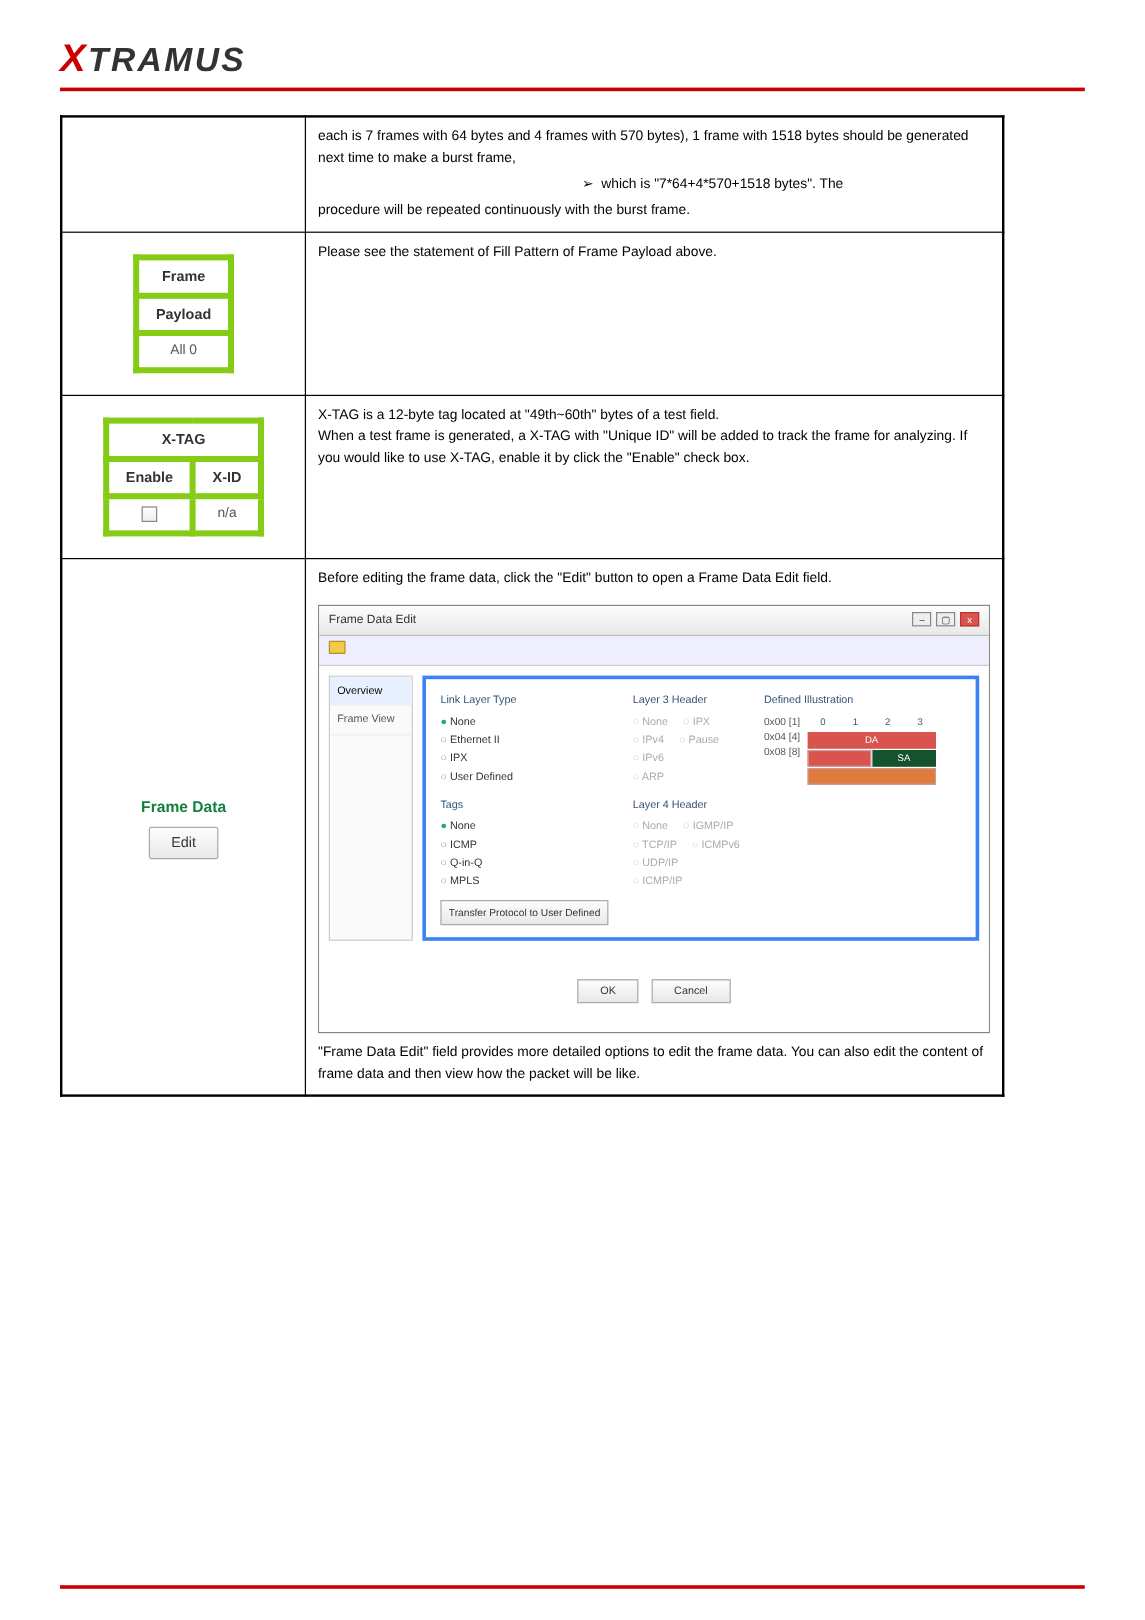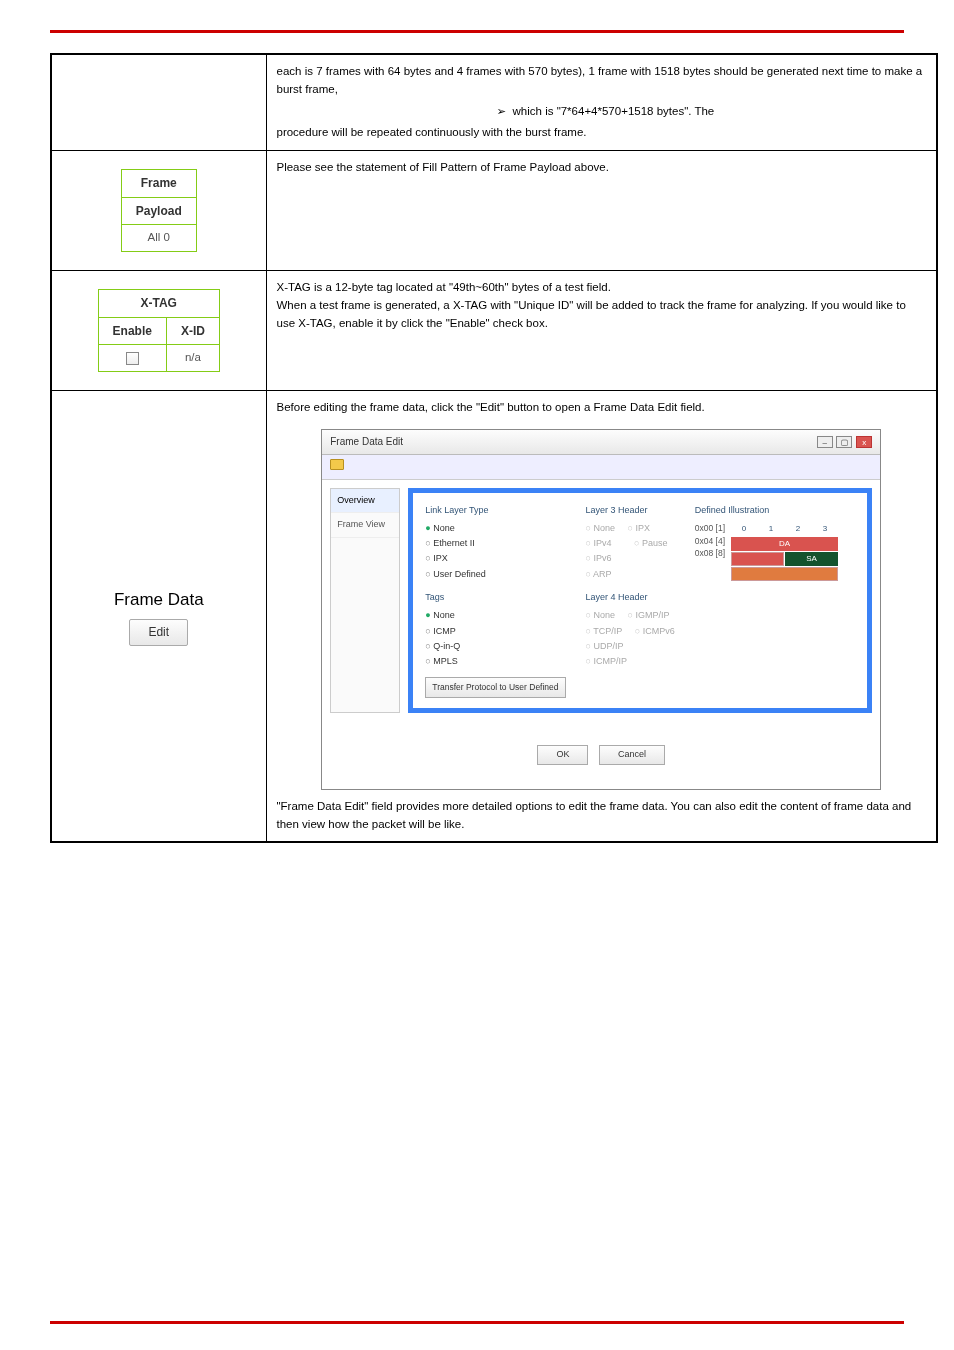--- a/index.html
+++ b/index.html
@@ -21,21 +21,21 @@
     letter-spacing: 2px;
     margin-bottom: 6px;
   }
   .logo .x { color: #c00; font-size: 32px; }
   .red-line {
     height: 3px;
     background: #c00;
     margin-bottom: 20px;
   }
   .outer-table {
-    width: 888px;
+    width: 787px;
     border-collapse: collapse;
     border: 2px solid #000;
   }
   .outer-table td {
     border: 1px solid #000;
     vertical-align: top;
     padding: 8px 10px;
     font-size: 11.5px;
     line-height: 1.55;
     color: #000;
@@ -45,44 +45,44 @@
     text-align: center;
     vertical-align: middle !important;
     padding: 18px 6px !important;
   }
   .mini-table {
     border-collapse: collapse;
     margin: 0 auto;
     font-size: 12px;
   }
   .mini-table th, .mini-table td {
-    border: 1px solid #84cc16;
+    border: 5px solid #84cc16;
     padding: 4px 14px;
     text-align: center;
     background: #fff;
     color: #555;
   }
   .mini-table th {
     font-weight: bold;
     color: #333;
   }
   .btn-like {
     display: inline-block;
     border: 1px solid #aaa;
     background: linear-gradient(#fdfdfd,#e8e8e8);
     padding: 3px 18px;
     font-size: 12px;
     border-radius: 2px;
     margin-top: 6px;
     color: #333;
   }
   .bold-label {
-    font-weight: normal;
-    font-size: 17px;
-    color: #000000;
+    font-weight: bold;
+    font-size: 13px;
+    color: #15803d;
   }
   .dialog-shot {
     border: 1px solid #888;
     background: #f7f7f7;
     width: 560px;
     margin: 12px auto 8px auto;
     font-size: 9px;
     color: #333;
   }
   .titlebar {
@@ -131,21 +131,21 @@
   }
   .sidebar div {
     padding: 5px 6px;
     font-size: 9px;
     border-bottom: 1px solid #eee;
     color: #555;
   }
   .sidebar .sel { background: #e8f0ff; color: #000; }
   .panel {
     flex: 1;
-    border: 5px solid #3b82f6;
+    border: 3px solid #3b82f6;
     padding: 10px 12px;
     display: flex;
     gap: 20px;
   }
   .group {
     font-size: 9px;
     line-height: 1.7;
   }
   .group .gtitle {
     color: #357;
@@ -210,20 +210,23 @@
     width: 13px; height: 13px;
     border: 1px solid #888;
     background: linear-gradient(#fff,#eee);
     vertical-align: middle;
   }
 </style>
 </head>
 <body>
 
 <div class="page">
+  <div class="logo">
+    <span class="x">X</span><span>TRAMUS</span>
+  </div>
   <div class="red-line"></div>
 
   <table class="outer-table">
 
     <tbody>
         <tr>
       <td class="left-col"></td>
       <td>
         <span>each is 7 frames with 64 bytes and 4 frames with 570 bytes), 1 frame with 1518 bytes should be generated next time to make a burst frame,</span>
         <div style="margin:4px 0 4px 220px;">
@@ -321,21 +324,21 @@
                 <div class="btn-xfer">Transfer Protocol to User Defined</div>
               </div>
               <div class="group">
                 <div class="gtitle">Layer 3 Header</div>
                 <div>
                   <span class="radio dis sel" style="display:inline-block">None</span>
                   <span class="radio dis" style="display:inline-block;margin-left:10px">IPX</span>
                 </div>
                 <div>
                   <span class="radio dis" style="display:inline-block">IPv4</span>
-                  <span class="radio dis" style="display:inline-block;margin-left:20px">Pause</span>
+                  <span class="radio dis" style="display:inline-block;margin-left:10px">Pause</span>
                 </div>
                 <div class="radio dis">IPv6</div>
                 <div class="radio dis">ARP</div>
                 <div class="gtitle" style="margin-top:8px">Layer 4 Header</div>
                 <div>
                   <span class="radio dis sel" style="display:inline-block">None</span>
                   <span class="radio dis" style="display:inline-block;margin-left:10px">IGMP/IP</span>
                 </div>
                 <div>
                   <span class="radio dis" style="display:inline-block">TCP/IP</span>

